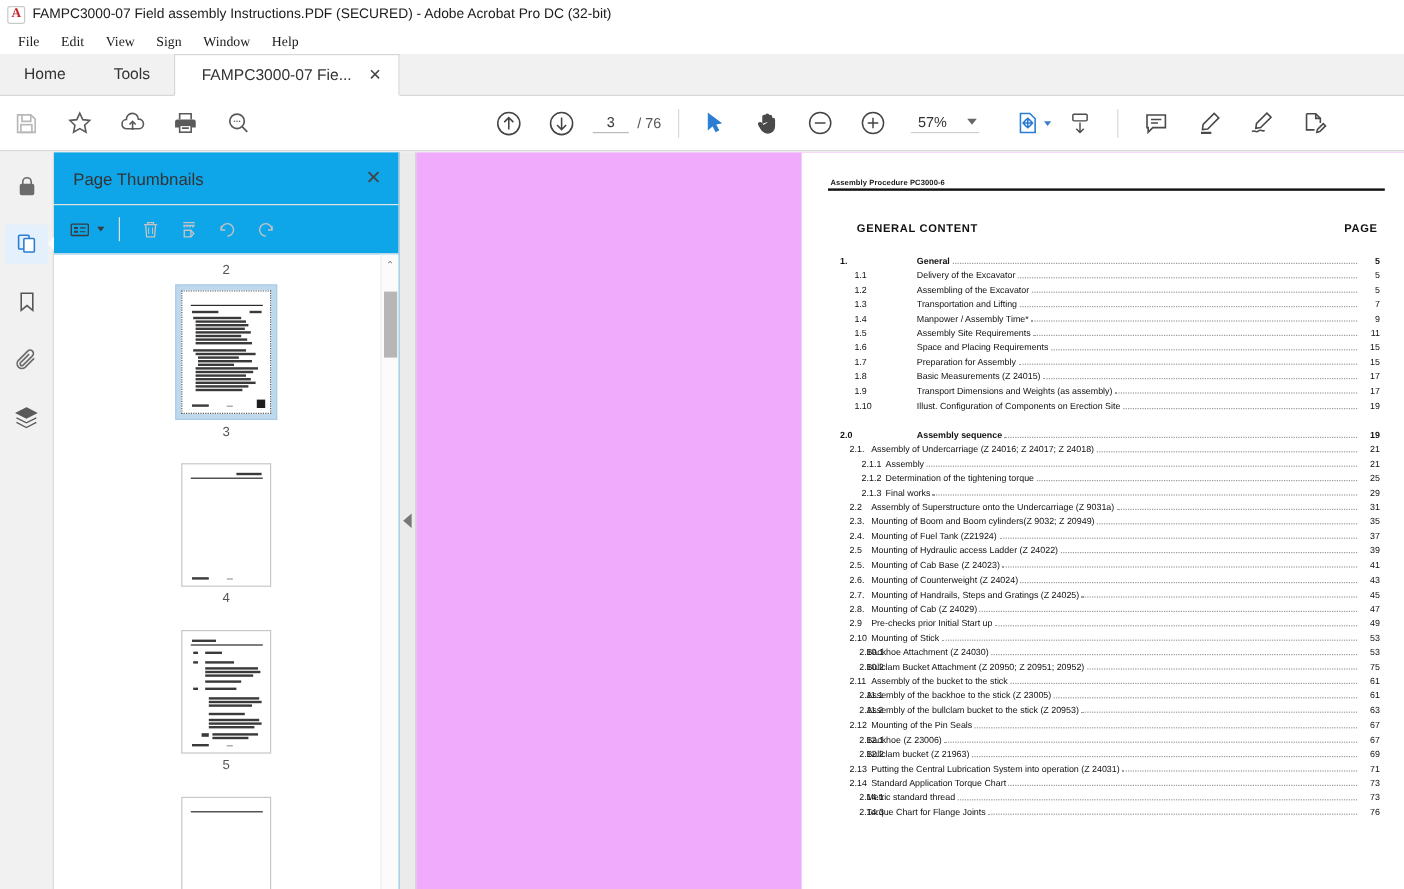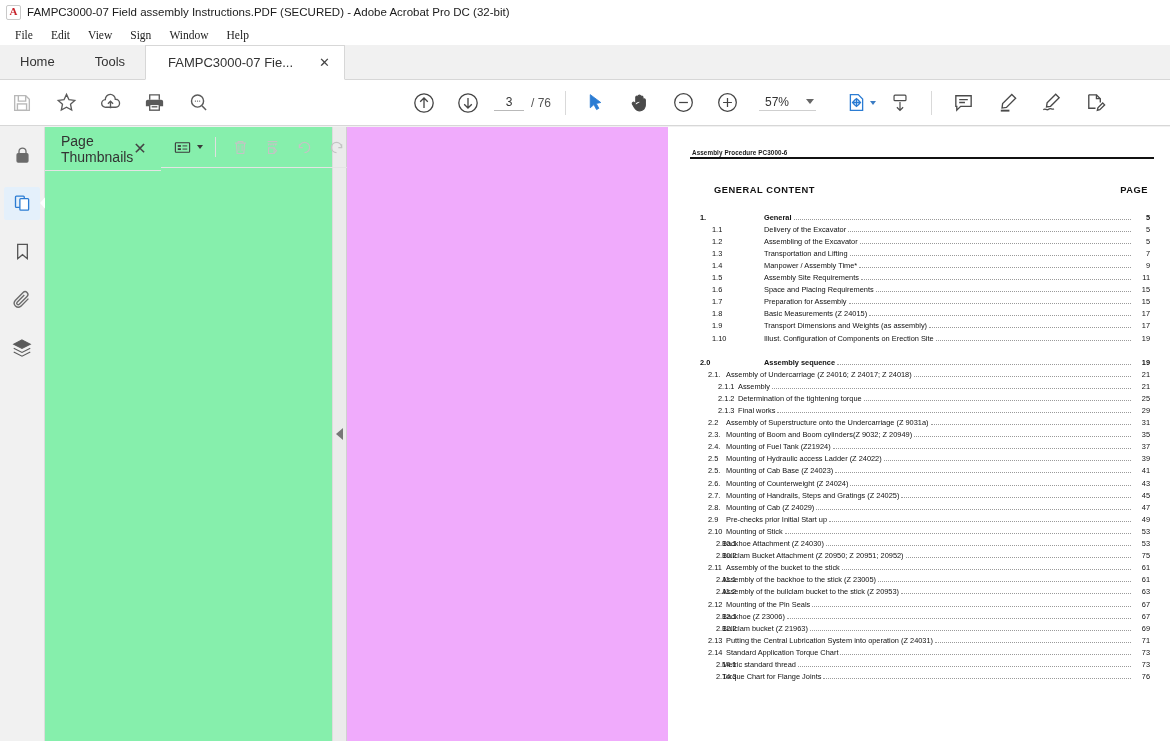--- a/index.html
+++ b/index.html
@@ -45,21 +45,21 @@
   }
   .tab {
     height: 35px; display: flex; align-items: center; padding: 0 22px;
     font-size: 13px; color: #333; background: transparent; cursor: default;
     white-space: nowrap;
   }
   .tab.static { padding: 0 20px; }
   .tab.doc {
     background: #ffffff; border-left: 1px solid #d7d7d7; border-right: 1px solid #d7d7d7;
     border-top: 1px solid #d7d7d7; border-bottom: 1px solid #ffffff;
-    position: relative; top: 1px; padding: 0 14px 0 22px; gap: 26px; justify-content: space-between;
+    position: relative; top: 1px; padding: 0 14px 0 22px; gap: 14px; justify-content: space-between;
   }
   .tab-close { font-size: 13px; color: #444; line-height: 1; cursor: pointer; }
 
   
   .toolbar {
     height: 46px; background: #ffffff; border-bottom: 1px solid #d7d7d7;
     display: flex; align-items: center; position: relative;
   }
   .tb-group { display: flex; align-items: center; }
   .tb-btn {
@@ -107,22 +107,22 @@
   }
   .rail-btn.active { background: #e4f0fb; }
   .rail-btn.active::after {
     content: ""; position: absolute; right: -8px; top: 7px;
     width: 0; height: 0; border-top: 9px solid transparent;
     border-bottom: 9px solid transparent; border-right: 8px solid #ffffff;
   }
 
   
   .thumbpanel {
-    width: 288px; background: #86efac; border-right: 1px solid #dcdcdc;
-    display: flex; flex: none; position: relative;
+    width: 288px; background: #0ea5e9; border-right: 1px solid #dcdcdc;
+    display: flex; flex-direction: column; flex: none; position: relative;
   }
   .tp-header {
     height: 44px; display: flex; align-items: center; justify-content: space-between;
     padding: 0 14px 0 16px; border-bottom: 1px solid #e4e4e4;
   }
   .tp-title { font-size: 14px; color: #333; }
   .tp-close { font-size: 16px; color: #444; cursor: pointer; line-height: 1; }
   .tp-toolbar {
     height: 41px; display: flex; align-items: center; padding: 0 10px;
     border-bottom: 1px solid #e4e4e4; gap: 2px;

